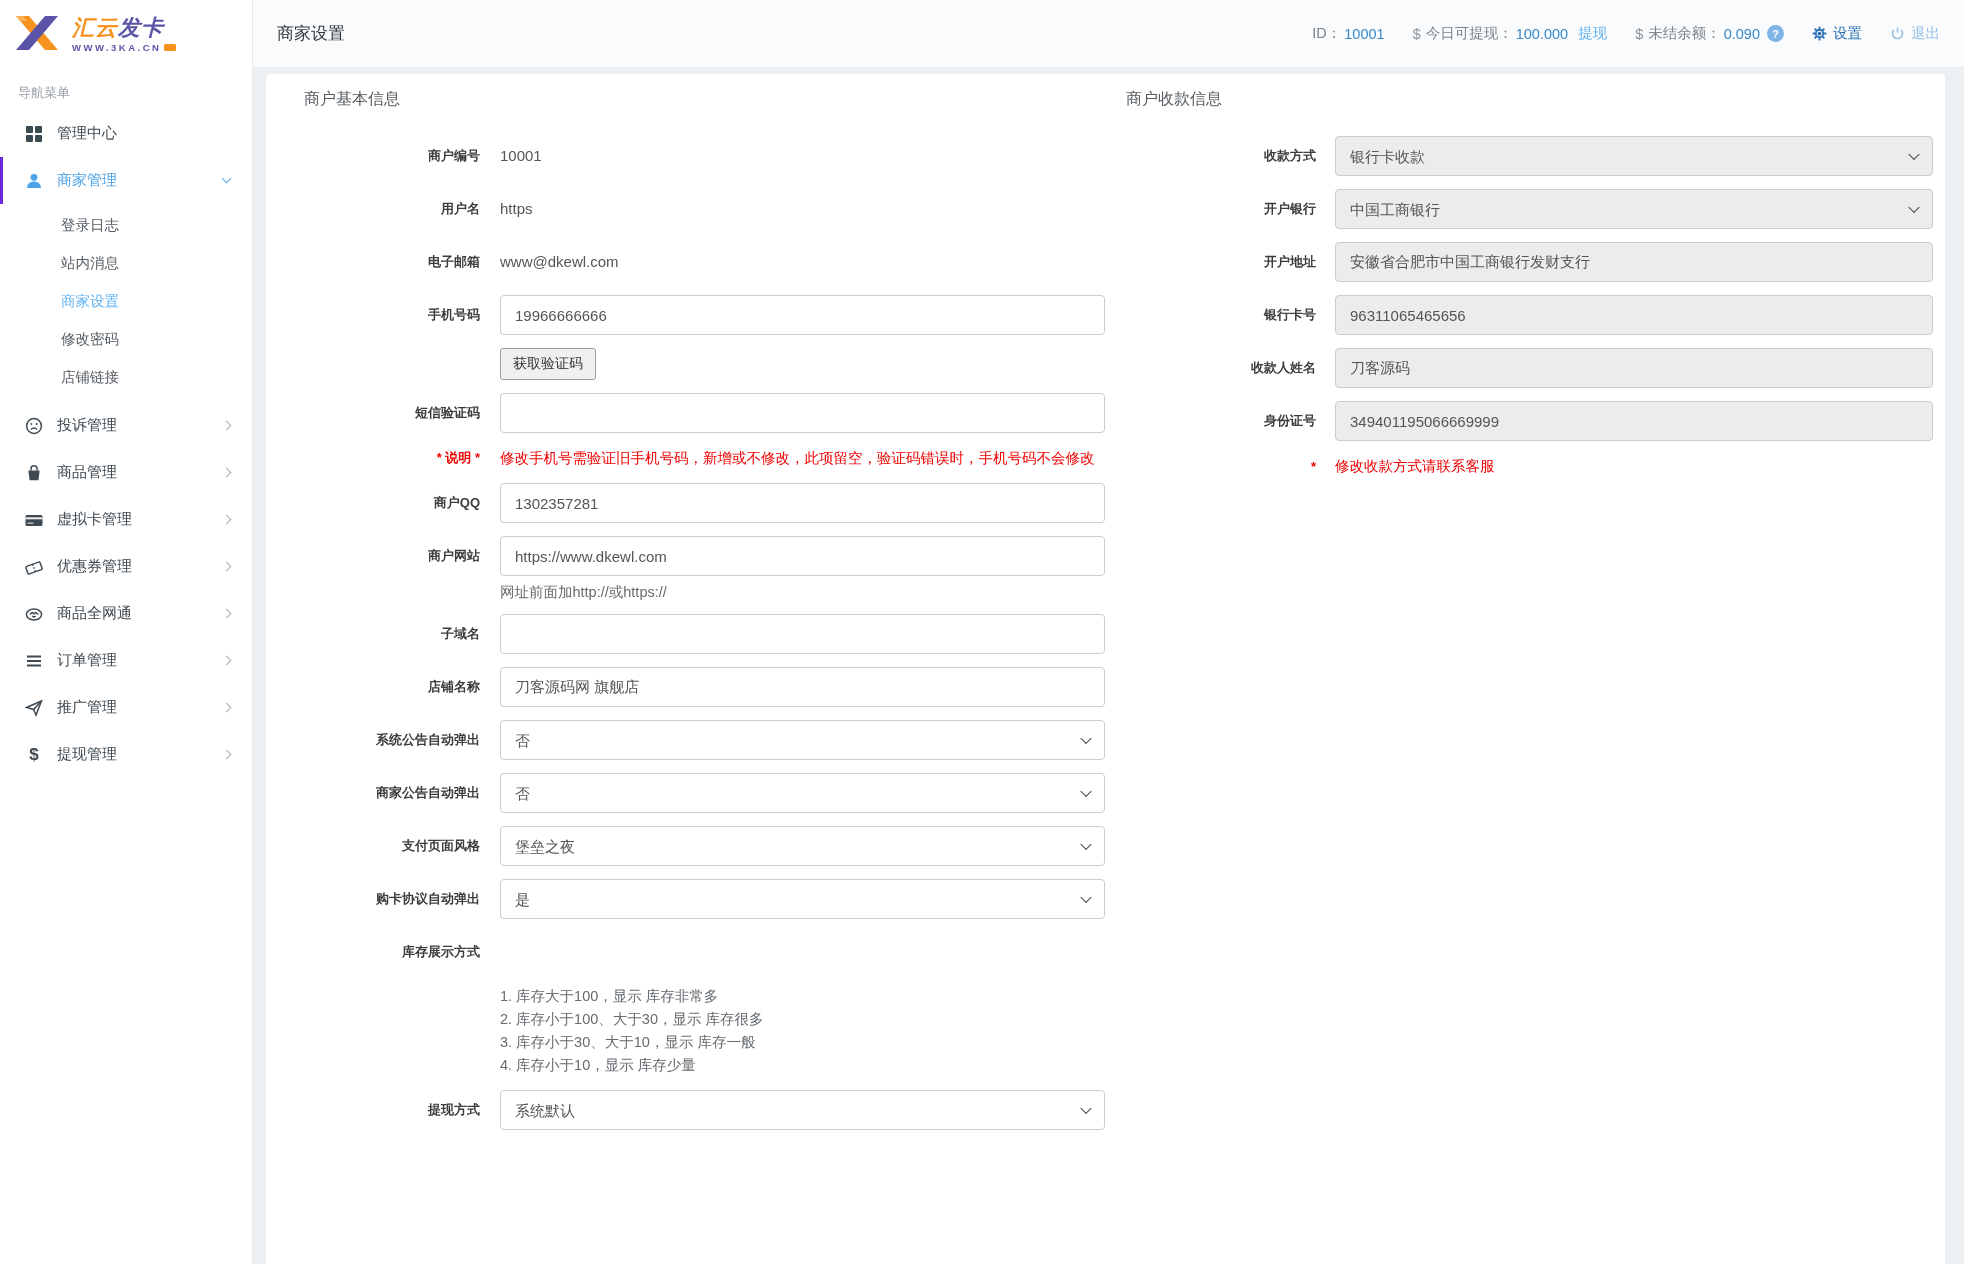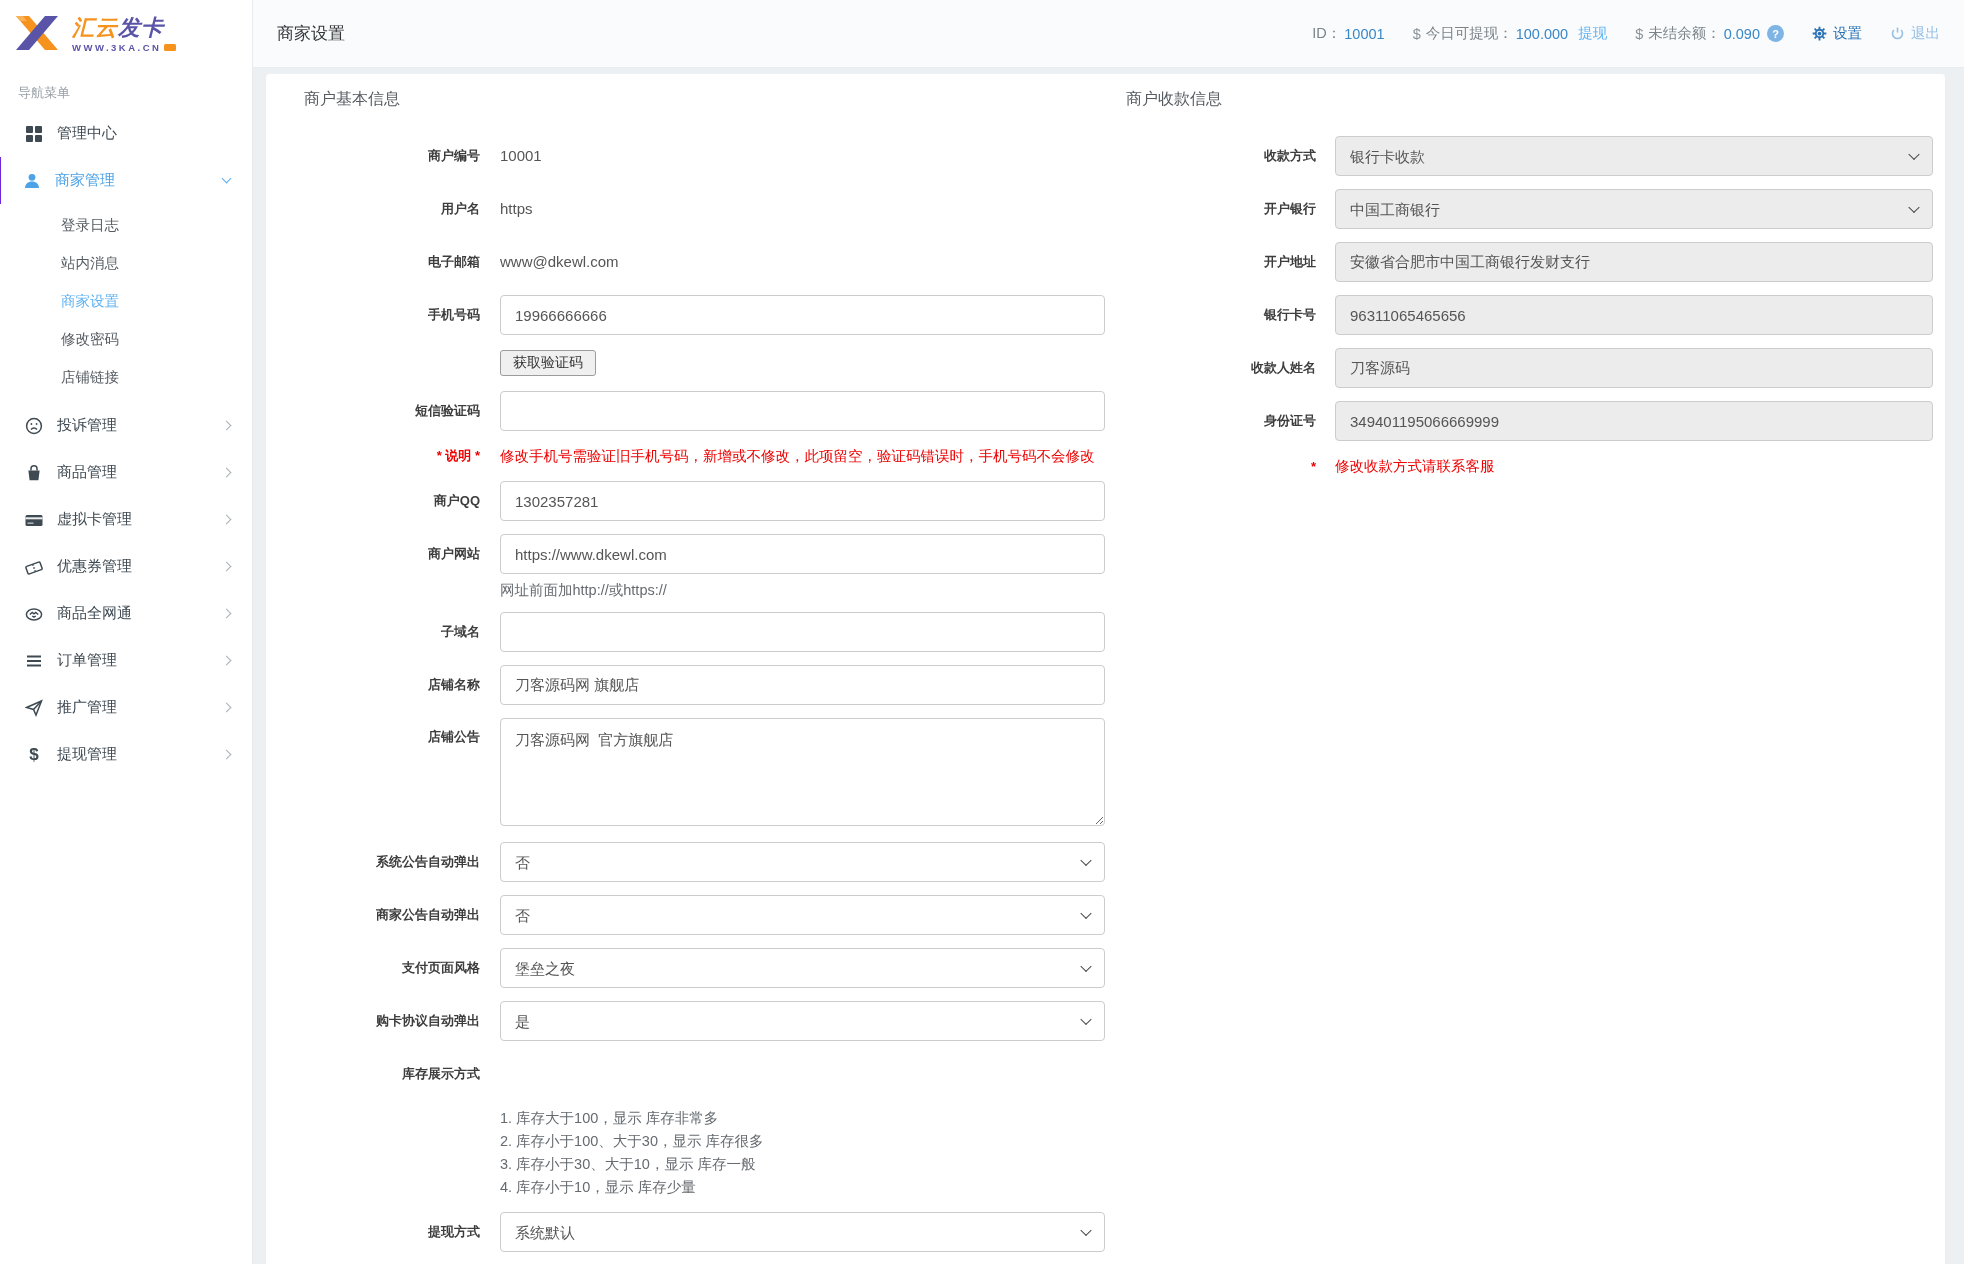--- a/index.html
+++ b/index.html
@@ -17,21 +17,21 @@
   }
   .logo { height:68px; display:flex; align-items:center; padding-left:16px; }
   .brand-txt { margin-left:10px; }
   .brand-name { font-size:22px; font-weight:800; font-style:italic; letter-spacing:1px; line-height:24px; }
   .bn-o { color:#f6921e; }
   .bn-p { color:#5a54a8; }
   .brand-site { display:flex; align-items:center; font-size:9.5px; font-weight:700; color:#5a54a8; letter-spacing:2.5px; margin-top:2px; }
   .site-card { width:12px; height:7px; background:#f6921e; border-radius:1.5px; margin-left:3px; display:inline-block; }
   .nav-label { padding:16px 0 8px 18px; font-size:13px; color:#98a0a6; }
   .nav-item { height:47px; display:flex; align-items:center; padding:0 22px 0 24px; cursor:pointer; }
-  .nav-item.active { border-left:1px solid #6d28d9; padding-left:21px; }
+  .nav-item.active { border-left:3px solid #6d28d9; padding-left:21px; }
   .nav-item .icon { width:20px; height:18px; margin-right:13px; display:flex; align-items:center; justify-content:center; flex:0 0 20px; }
   .nav-txt { font-size:15px; color:#3f4a52; }
   .nav-item.active .nav-txt { color:#4da3e8; }
   .chev { width:7px; height:7px; border-top:1.6px solid #a7b0b6; border-right:1.6px solid #a7b0b6; transform:rotate(45deg); margin-left:auto; }
   .chev.down { transform:rotate(135deg); border-color:#5aabec; margin-top:-4px; }
   .sub-menu { padding:2px 0 6px; }
   .sub-item { height:38px; line-height:38px; padding-left:61px; font-size:14.5px; color:#565d63; cursor:pointer; }
   .sub-item.active { color:#5fb2f2; }
   .dollar-glyph { font-size:17px; font-weight:700; color:#3e4a52; }
   
@@ -65,21 +65,21 @@
   .col-right .ctl { flex:0 0 598px; }
   .sval { font-size:15px; color:#555; line-height:40px; }
   .inp { width:100%; height:40px; border:1px solid #ccc; border-radius:4px; padding:0 14px; font-size:15px; color:#555; background:#fff; font-family:inherit; }
   .inp.gray { background:#ececec; }
   .selwrap { position:relative; display:block; }
   .selwrap::after { content:""; position:absolute; right:15px; top:50%; width:7px; height:7px; border-right:1.7px solid #4a4a4a; border-bottom:1.7px solid #4a4a4a; transform:translateY(-70%) rotate(45deg); pointer-events:none; }
   .sel { width:100%; height:40px; -webkit-appearance:none; appearance:none; border:1px solid #ccc; border-radius:4px; padding:0 14px; font-size:15px; color:#555; background:#fff; font-family:inherit; }
   .sel.gray { background:#ececec; }
   .sel:disabled { color:#555; opacity:1; }
   .tarea { width:100%; height:108px; border:1px solid #ccc; border-radius:4px; padding:10px 14px; font-size:15px; color:#555; background:#fff; font-family:inherit; resize:vertical; line-height:22px; }
-  .code-btn { height:26px; padding:0 12px; font-size:14px; color:#333; background:#f0f0f0; border:1px solid #9c9c9c; border-radius:3px; cursor:pointer; font-family:inherit; }
+  .code-btn { height:32px; padding:0 12px; font-size:14px; color:#333; background:#f0f0f0; border:1px solid #9c9c9c; border-radius:3px; cursor:pointer; font-family:inherit; }
   .btnrow { min-height:30px; margin-bottom:13px; }
   .noterow { min-height:24px; }
   .red { color:#ee0000 !important; }
   .red-note { color:#ee0000; font-size:14.5px; }
   .hint { color:#666b70; font-size:14.5px; line-height:23px; }
   .hintrow { min-height:22px; margin-top:-8px; margin-bottom:10px; }
   .hints-block { margin-bottom:13px; }
   .mt12 { margin-top:12px; }
 </style>
 </head>
@@ -321,24 +321,20 @@
       <div class="frow">
         <span class="lbl">子域名</span>
         <div class="ctl"><input class="inp" value="" style=""></div>
       </div>
 
       <div class="frow">
         <span class="lbl">店铺名称</span>
         <div class="ctl"><input class="inp" value="刀客源码网 旗舰店" style=""></div>
       </div>
 
-      <div class="frow align-top">
-        <span class="lbl">店铺公告</span>
-        <div class="ctl"><textarea class="tarea" style="">刀客源码网  官方旗舰店</textarea></div>
-      </div>
 
       <div class="frow mt12">
         <span class="lbl">系统公告自动弹出</span>
         <div class="ctl">
             <span class="selwrap"><select class="sel"><option>否</option></select></span>
           </div>
       </div>
 
       <div class="frow">
         <span class="lbl">商家公告自动弹出</span>

